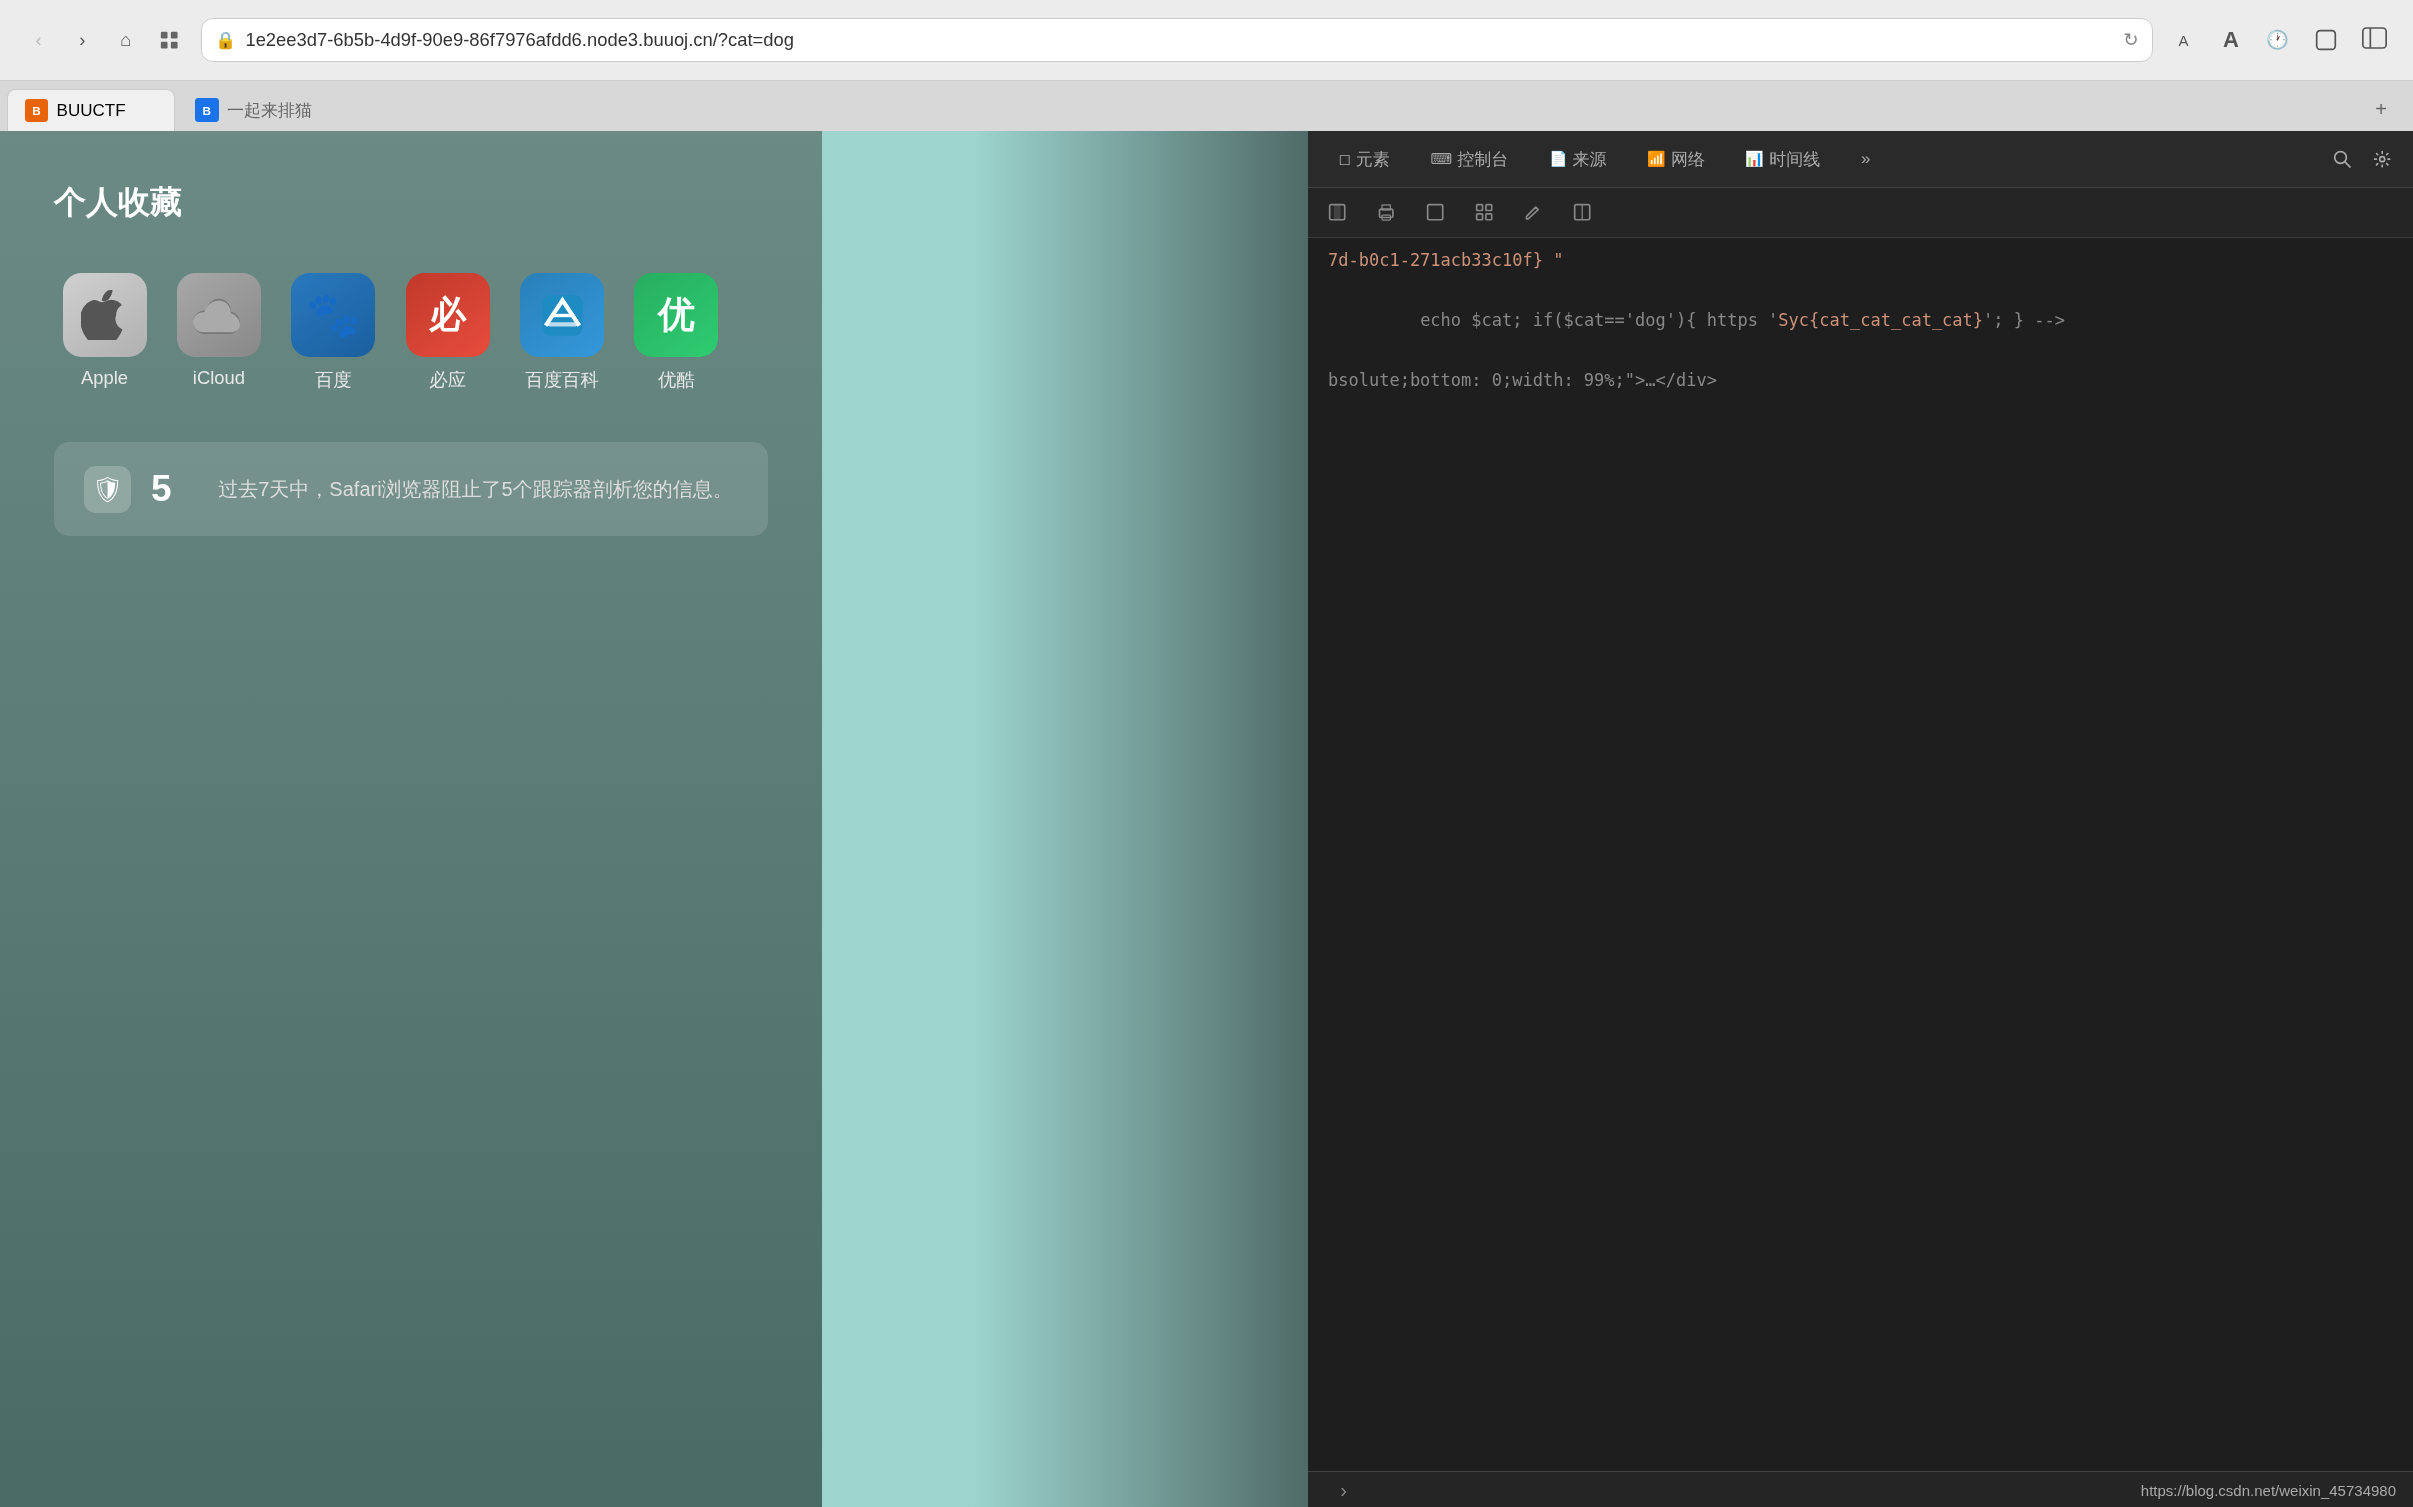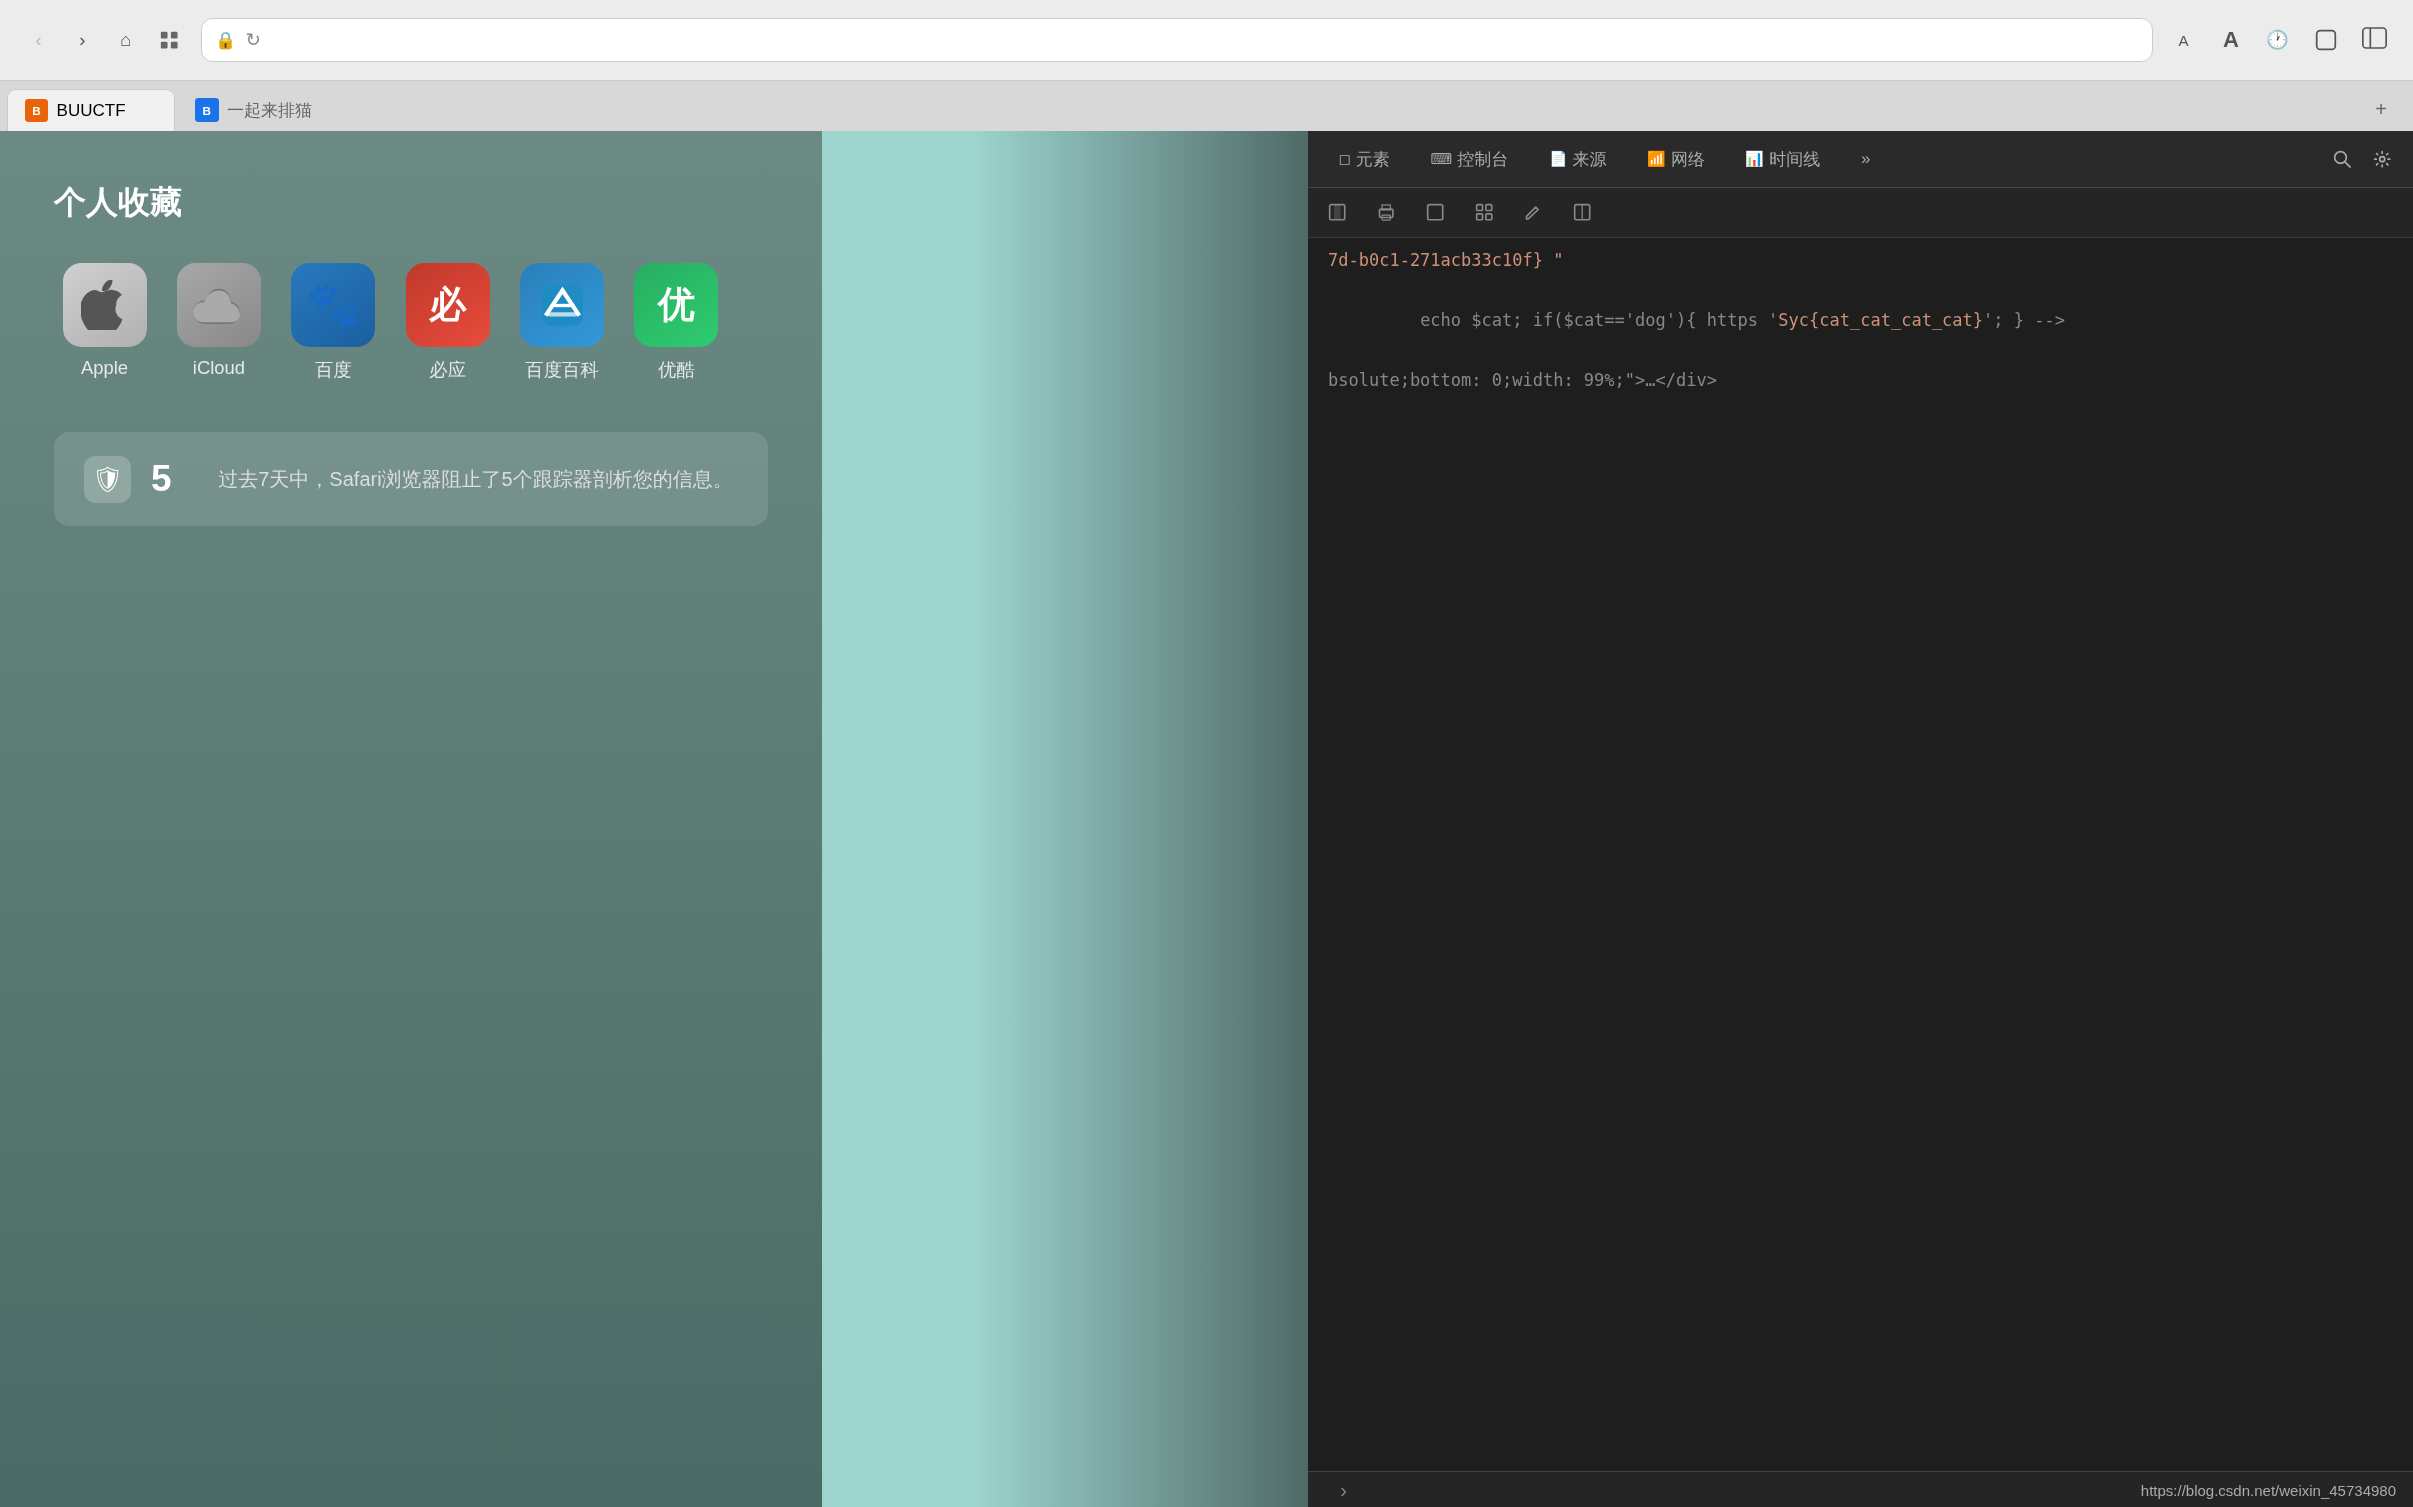--- a/index.html
+++ b/index.html
@@ -194,21 +194,21 @@
     }
 
     .new-tab-inner {
       padding: 50px 54px;
     }
 
     .section-title {
       font-size: 32px;
       font-weight: 600;
       color: #fff;
-      margin-bottom: 38px;
+      margin-bottom: 48px;
     }
 
     .bookmarks-grid {
       display: flex;
       gap: 13.4px;
       flex-wrap: wrap;
       margin-bottom: 50px;
     }
 
     .bookmark-item {
@@ -486,20 +486,21 @@
         <rect x="1" y="1" width="8" height="8" rx="1.5" fill="#666"></rect>
         <rect x="13" y="1" width="8" height="8" rx="1.5" fill="#666"></rect>
         <rect x="1" y="13" width="8" height="8" rx="1.5" fill="#666"></rect>
         <rect x="13" y="13" width="8" height="8" rx="1.5" fill="#666"></rect>
       </svg>
     </button>
   </div>
 
   <div class="address-bar-container">
     <span class="shield-icon-small">🔒</span>
+    <input class="address-bar" type="text" value="1e2ee3d7-6b5b-4d9f-90e9-86f7976afdd6.node3.buuoj.cn/?cat=dog" style="">
     <button class="reload-btn">↻</button>
   </div>
 
   <div class="browser-actions">
     <button class="browser-action-btn" style="font-size:15px;">A</button>
     <button class="browser-action-btn" style="font-size:22px;font-weight:bold;">A</button>
     <button class="browser-action-btn">🕐</button>
     <button class="browser-action-btn">
       <svg width="22" height="22" viewBox="0 0 26 26" fill="none">
         <rect x="2" y="2" width="22" height="22" rx="4" stroke="#555" stroke-width="2" fill="none"></rect>

